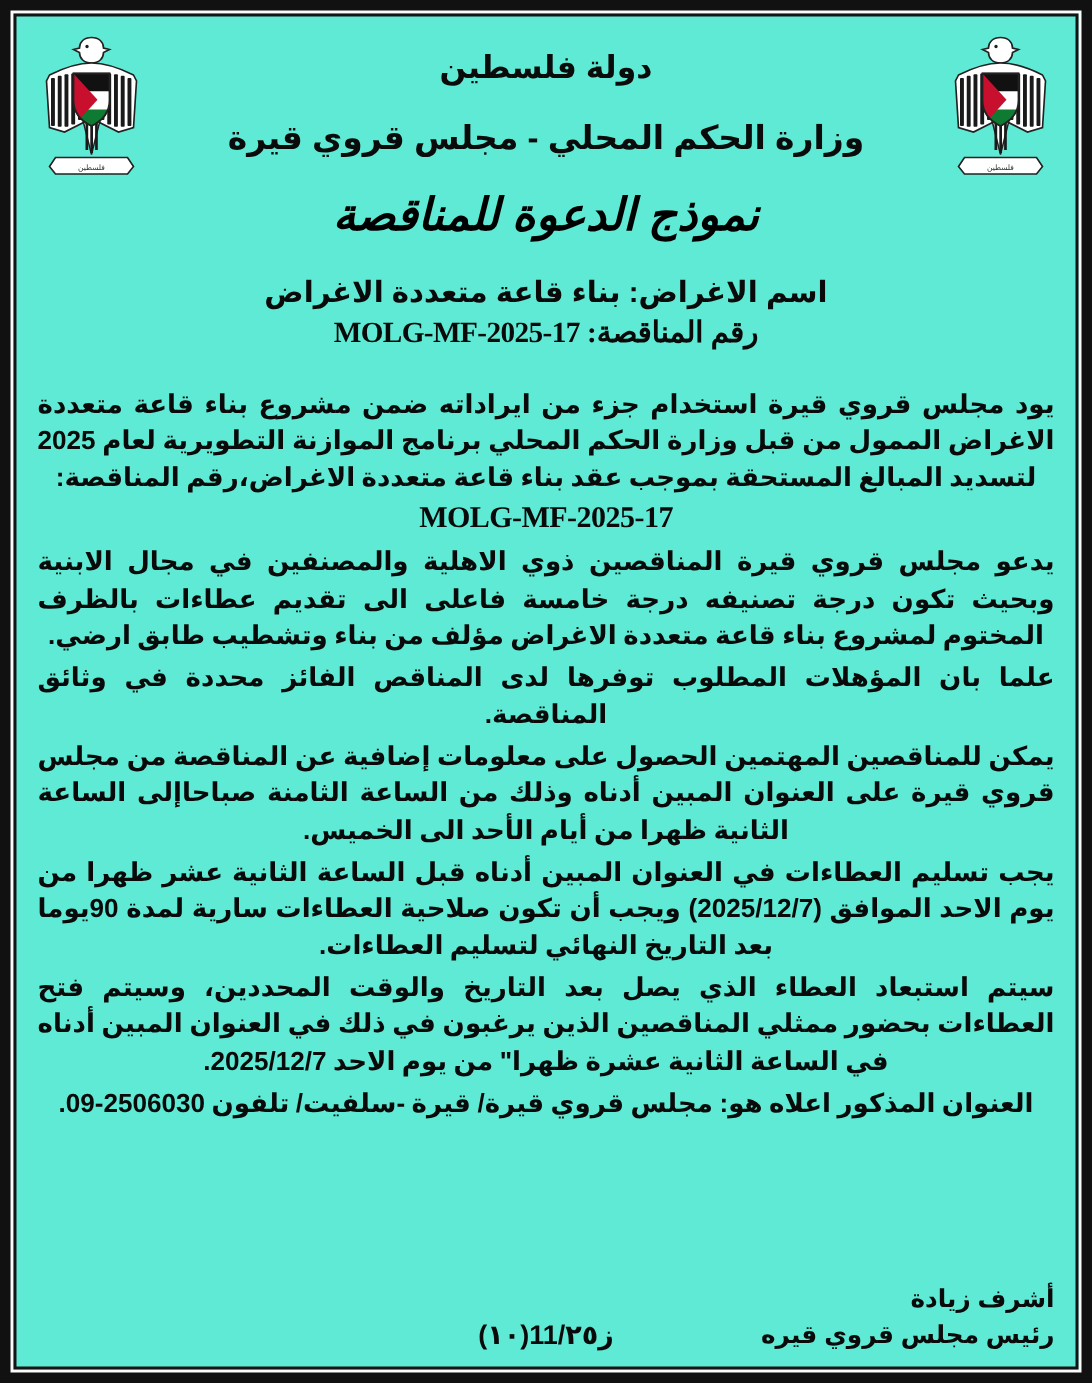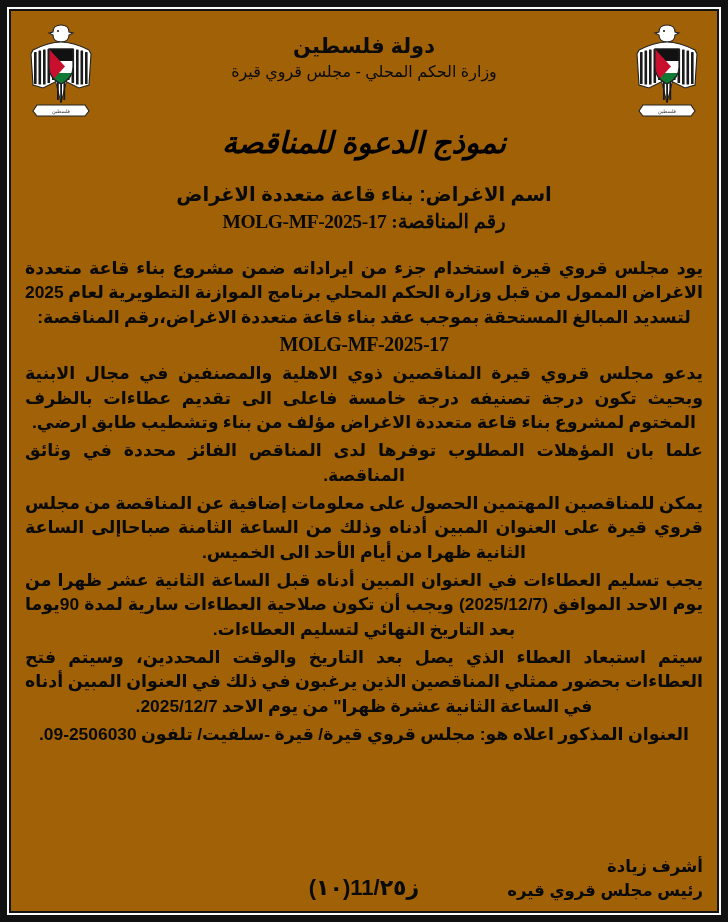--- a/index.html
+++ b/index.html
@@ -22,21 +22,21 @@
     height: 922px;
     background: #fbfbfb;
     border: 7px solid #111111;
     padding: 2px;
   }
   .page-inner {
     box-sizing: border-box;
     width: 100%;
     height: 100%;
     border: 2px solid #141414;
-    background: #a16207;
+    background: #5eead4;
     padding: 6px 14px 4px 14px;
     position: relative;
   }
 
   
   .header {
     display: flex;
     align-items: flex-start;
     justify-content: space-between;
     padding-top: 2px;
@@ -54,26 +54,26 @@
     padding-top: 14px;
   }
   .org-line-1 {
     font-size: 21px;
     font-weight: bold;
     color: #0b0b0b;
     letter-spacing: -0.3px;
     line-height: 1.25;
   }
   .org-line-2 {
-    font-size: 16px;
-    font-weight: normal;
+    font-size: 22px;
+    font-weight: bold;
     color: #0b0b0b;
     letter-spacing: -0.4px;
     line-height: 1.4;
-    margin-top: 2px;
+    margin-top: 18px;
   }
 
   .doc-title {
     text-align: center;
     font-size: 30px;
     font-weight: bold;
     color: #000;
     margin-top: 4px;
     margin-bottom: 20px;
     letter-spacing: -0.5px;
@@ -131,21 +131,21 @@
     font-weight: bold;
     color: #0a0a0a;
     line-height: 1.5;
     letter-spacing: -0.3px;
   }
   .ref {
     position: absolute;
     left: 0; right: 0;
     bottom: 2px;
     text-align: center;
-    font-size: 22px;
+    font-size: 18px;
     font-weight: bold;
     color: #0a0a0a;
   }
 </style>
 </head>
 <body>
 
 <div class="page">
   <div class="page-inner">
 

